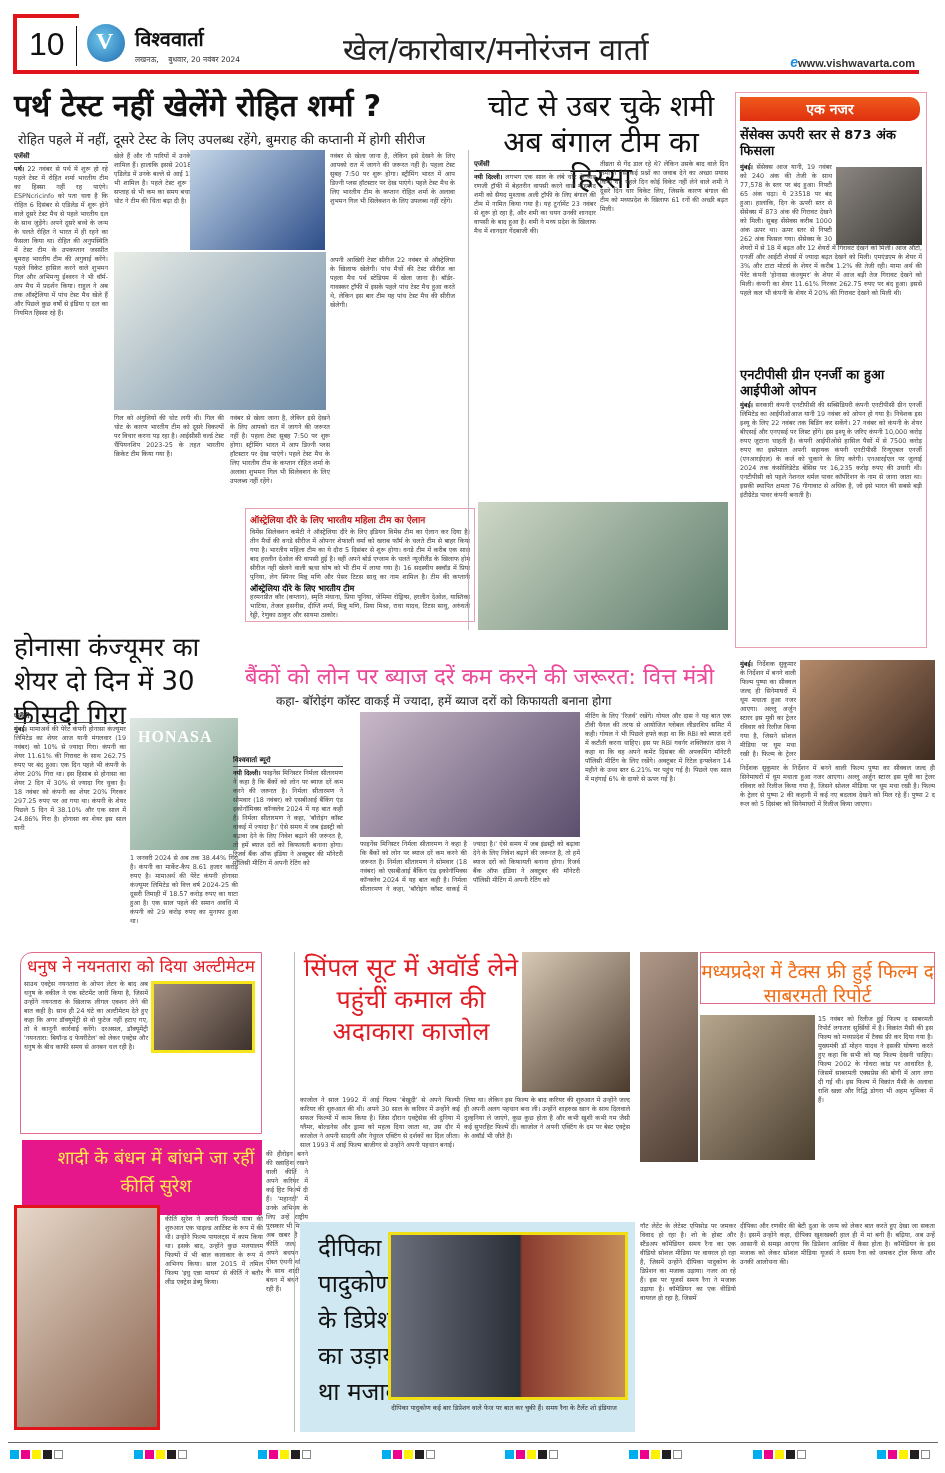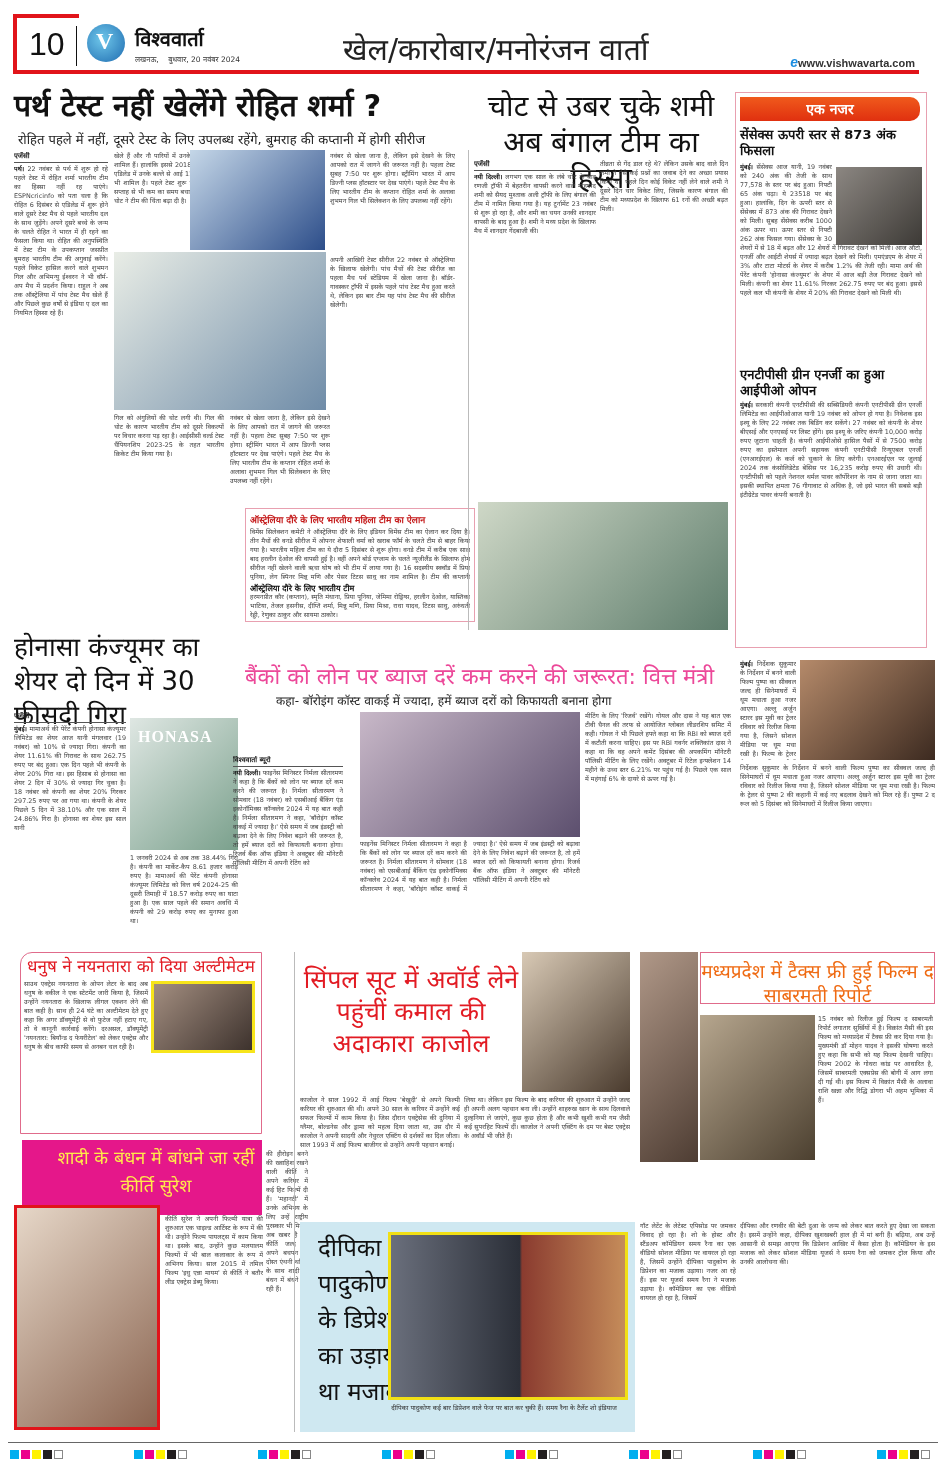--- a/index.html
+++ b/index.html
@@ -151,21 +151,21 @@
   </div>
 </div>
 
 <div class="abs" style="left:22px;top:1140px;width:240px;height:75px;background:#e5178a;">
   <div style="color:#ffe94a;font-size:18px;line-height:28px;text-align:center;padding-top:4px;margin-left:28px;">शादी के बंधन में बांधने जा रहीं कीर्ति सुरेश</div>
 </div>
 <div class="abs photo" style="left:14px;top:1205px;width:146px;height:225px;border:3px solid #e1141a;background:linear-gradient(135deg,#e6d7c8,#8a6450);"></div>
 <div class="abs txt" style="left:165px;top:1215px;width:98px;height:210px;">कीर्ति सुरेश ने अपनी फिल्मी यात्रा की शुरुआत एक चाइल्ड आर्टिस्ट के रूप में की थी। उन्होंने फिल्म पायलट्स में काम किया था। इसके बाद, उन्होंने कुछ मलयालम फिल्मों में भी बाल कलाकार के रूप में अभिनय किया। साल 2015 में तमिल फिल्म 'इधु एन्ना मायम' से कीर्ति ने बतौर लीड एक्ट्रेस डेब्यू किया।</div>
 <div class="abs txt" style="left:266px;top:1150px;width:42px;height:280px;">की हीरोइन बनने की ख्वाहिश रखने वाली कीर्ति ने अपने करियर में कई हिट फिल्में दी हैं। 'महानटी' में उनके अभिनय के लिए उन्हें राष्ट्रीय पुरस्कार भी मिला। अब खबर है कि कीर्ति जल्द ही अपने बचपन के दोस्त एंथनी थट्टिल के साथ शादी के बंधन में बंधने जा रही हैं।</div>
 
-<div class="abs ent-h-red" style="left:302px;top:952px;width:218px;font-size:25px;line-height:32px;margin-top:12px;">सिंपल सूट में अवॉर्ड लेने पहुंचीं कमाल की अदाकारा काजोल</div>
+<div class="abs ent-h-red" style="left:302px;top:952px;width:218px;font-size:25px;line-height:32px;">सिंपल सूट में अवॉर्ड लेने पहुंचीं कमाल की अदाकारा काजोल</div>
 <div class="abs photo" style="left:522px;top:952px;width:108px;height:140px;background:linear-gradient(135deg,#d8c9b5,#4a3b2e);"></div>
 <div class="abs txt" style="left:300px;top:1096px;width:160px;height:120px;">काजोल ने साल 1992 में आई फिल्म 'बेखुदी' से अपने फिल्मी करियर की शुरुआत की थी। अपने 30 साल के करियर में उन्होंने कई सफल फिल्मों में काम किया है। जिस दौरान एक्ट्रेसेस की दुनिया में ग्लैमर, बोल्डनेस और ड्रामा को महत्व दिया जाता था, उस दौर में काजोल ने अपनी सादगी और नेचुरल एक्टिंग से दर्शकों का दिल जीता। साल 1993 में आई फिल्म बाजीगर से उन्होंने अपनी पहचान बनाई।</div>
 <div class="abs txt" style="left:464px;top:1096px;width:166px;height:120px;">लिया था। लेकिन इस फिल्म के बाद करियर की शुरुआत में उन्होंने जल्द ही अपनी अलग पहचान बना ली। उन्होंने शाहरुख खान के साथ दिलवाले दुल्हनिया ले जाएंगे, कुछ कुछ होता है और कभी खुशी कभी गम जैसी कई सुपरहिट फिल्में दीं। काजोल ने अपनी एक्टिंग के दम पर बेस्ट एक्ट्रेस के अवॉर्ड भी जीते हैं।</div>
 
 <div class="abs pink-box" style="left:700px;top:952px;width:235px;height:52px;border-color:#e06b8b;">
   <div class="ent-h-orange" style="font-size:19px;line-height:24px;padding-top:6px;">मध्यप्रदेश में टैक्स फ्री हुई फिल्म द साबरमती रिपोर्ट</div>
 </div>
 <div class="abs photo" style="left:640px;top:952px;width:58px;height:210px;background:linear-gradient(135deg,#b09888,#4e3d33);"></div>
 <div class="abs photo" style="left:700px;top:1015px;width:115px;height:145px;background:linear-gradient(135deg,#b6a68e,#4c4030);"></div>
 <div class="abs txt" style="left:818px;top:1015px;width:115px;height:175px;">15 नवंबर को रिलीज हुई फिल्म द साबरमती रिपोर्ट लगातार सुर्खियों में है। विक्रांत मैसी की इस फिल्म को मध्यप्रदेश में टैक्स फ्री कर दिया गया है। मुख्यमंत्री डॉ मोहन यादव ने इसकी घोषणा करते हुए कहा कि सभी को यह फिल्म देखनी चाहिए। फिल्म 2002 के गोधरा कांड पर आधारित है, जिसमें साबरमती एक्सप्रेस की बोगी में आग लगा दी गई थी। इस फिल्म में विक्रांत मैसी के अलावा राशि खन्ना और रिद्धि डोगरा भी अहम भूमिका में हैं।</div>

